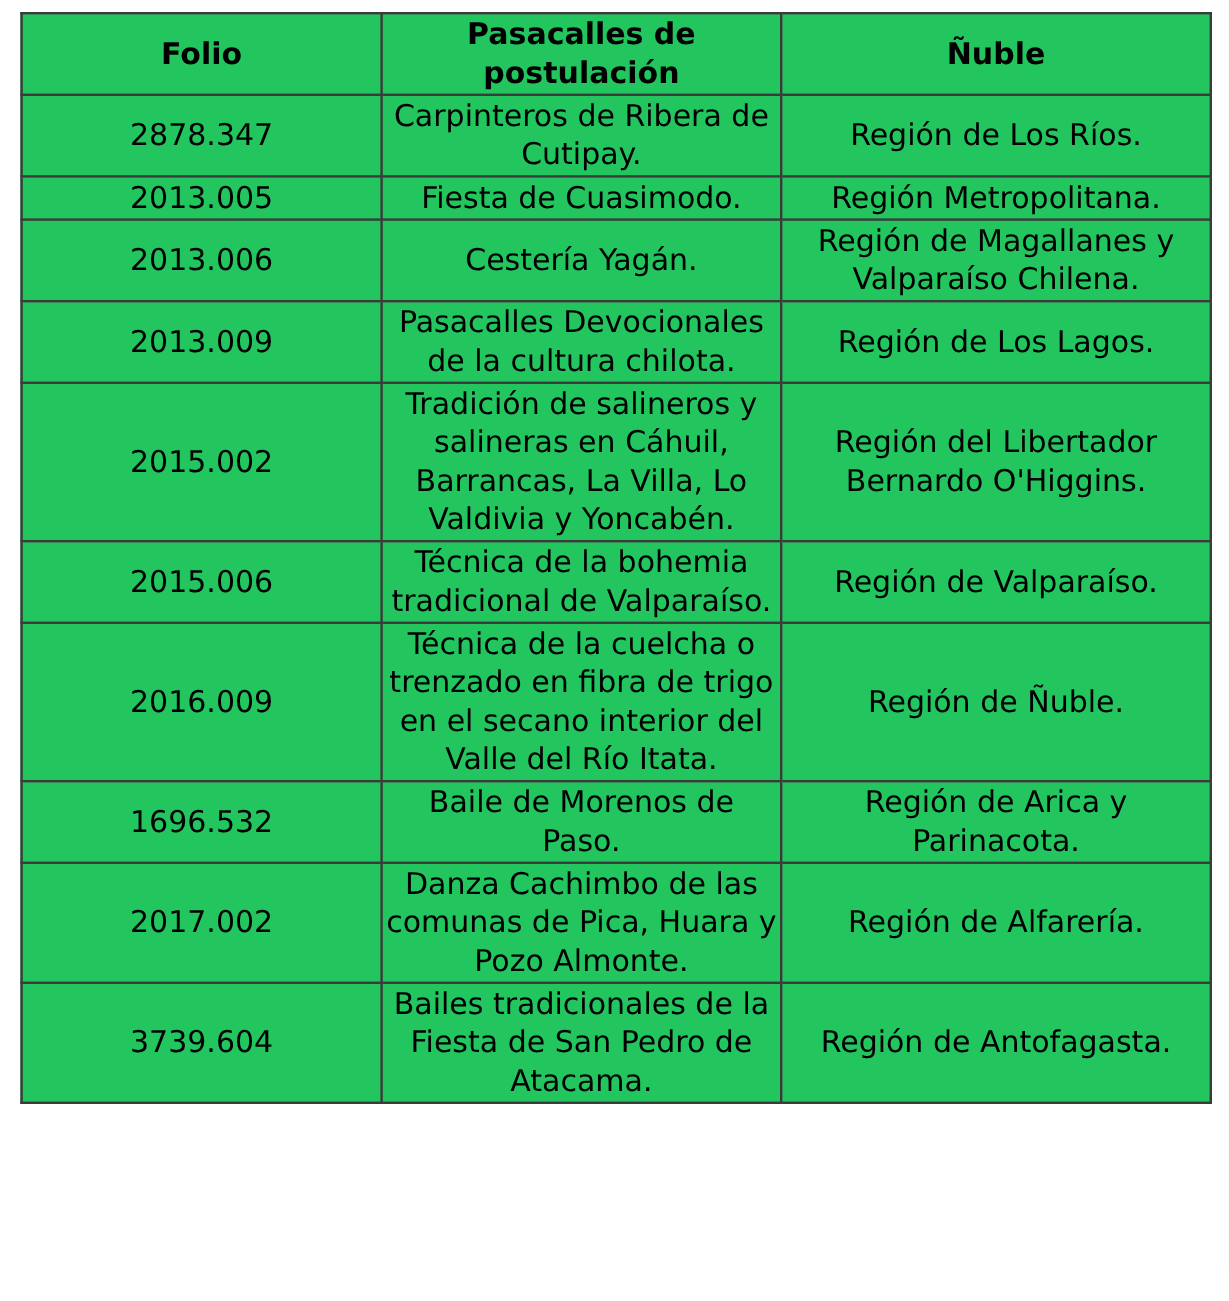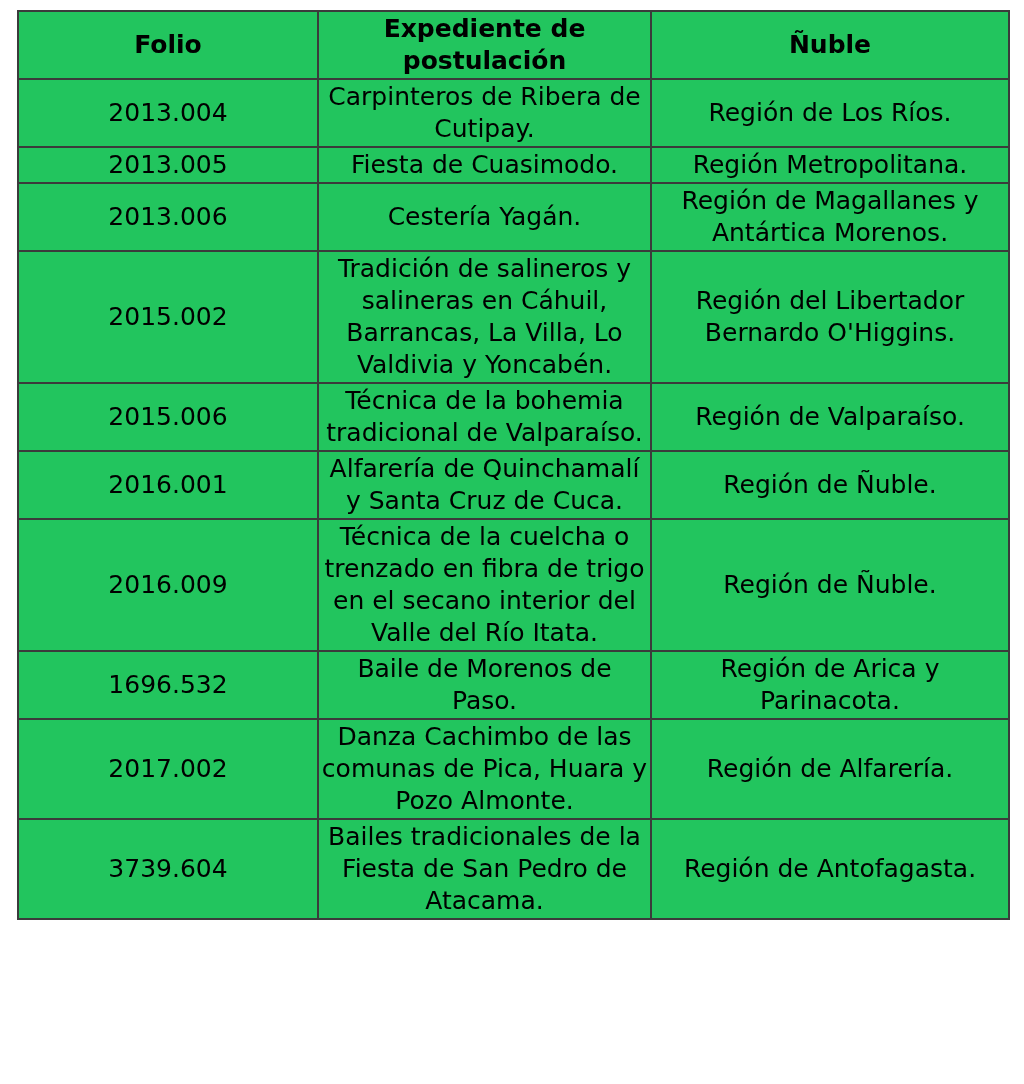--- a/index.html
+++ b/index.html
@@ -40,54 +40,54 @@
 
 <table class="data-table">
   <colgroup>
     <col class="col-folio">
     <col class="col-expediente">
     <col class="col-region">
   </colgroup>
   <thead>
     <tr>
       <th>Folio</th>
-      <th>Expediente de postulación</th>
+      <th>Pasacalles de postulación</th>
       <th>Ñuble</th>
     </tr>
   </thead>
   <tbody>
     <tr>
-      <td>2013.004</td>
+      <td>2878.347</td>
       <td>Carpinteros de Ribera de Cutipay.</td>
       <td>Región de Los Ríos.</td>
     </tr>
     <tr>
       <td>2013.005</td>
       <td>Fiesta de Cuasimodo.</td>
       <td>Región Metropolitana.</td>
     </tr>
     <tr>
       <td>2013.006</td>
       <td>Cestería Yagán.</td>
-      <td>Región de Magallanes y Antártica Morenos.</td>
+      <td>Región de Magallanes y Valparaíso Chilena.</td>
+    </tr>
+    <tr>
+      <td>2013.009</td>
+      <td>Pasacalles Devocionales de la cultura chilota.</td>
+      <td>Región de Los Lagos.</td>
     </tr>
     <tr>
       <td>2015.002</td>
       <td>Tradición de salineros y salineras en Cáhuil, Barrancas, La Villa, Lo Valdivia y Yoncabén.</td>
       <td>Región del Libertador Bernardo O'Higgins.</td>
     </tr>
     <tr>
       <td>2015.006</td>
       <td>Técnica de la bohemia tradicional de Valparaíso.</td>
       <td>Región de Valparaíso.</td>
-    </tr>
-    <tr>
-      <td>2016.001</td>
-      <td>Alfarería de Quinchamalí y Santa Cruz de Cuca.</td>
-      <td>Región de Ñuble.</td>
     </tr>
     <tr>
       <td>2016.009</td>
       <td>Técnica de la cuelcha o trenzado en fibra de trigo en el secano interior del Valle del Río Itata.</td>
       <td>Región de Ñuble.</td>
     </tr>
     <tr>
       <td>1696.532</td>
       <td>Baile de Morenos de Paso.</td>
       <td>Región de Arica y Parinacota.</td>

